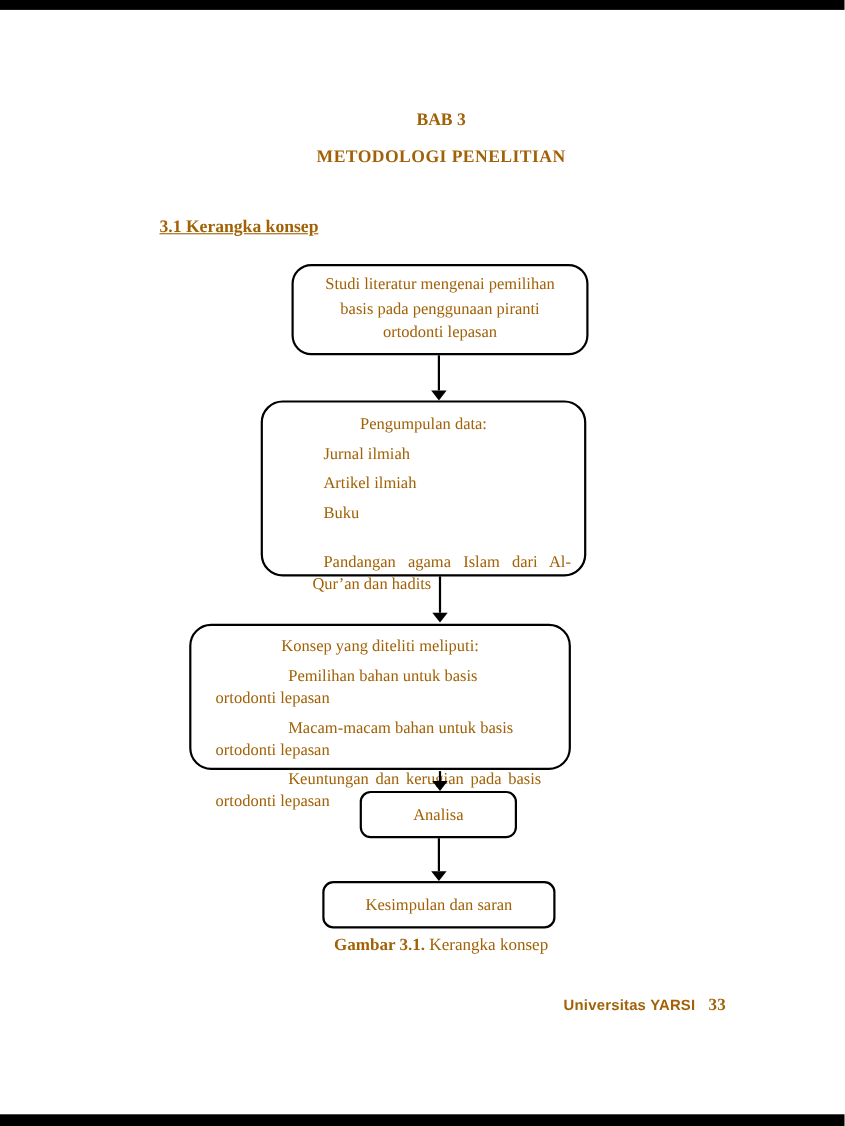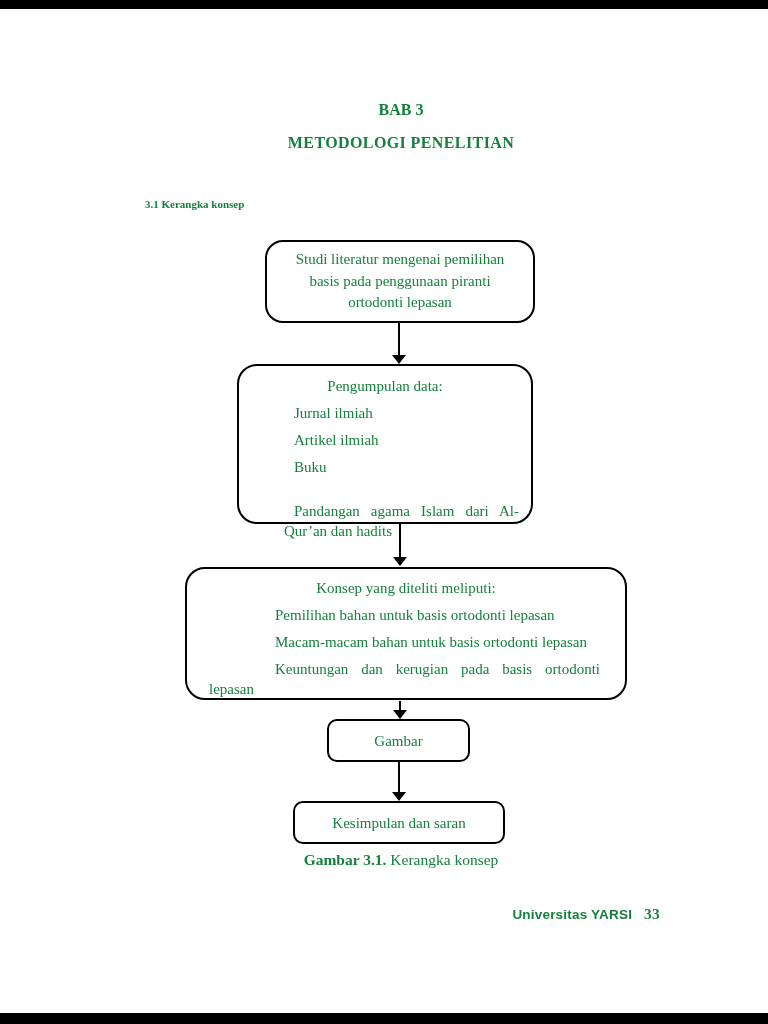--- a/index.html
+++ b/index.html
@@ -1,44 +1,44 @@
 <!DOCTYPE html>
 <html><head>
 <meta charset="utf-8">
 <style>
   html,body { margin:0; padding:0; background:#fff; }
   .page {
     position:relative; width:768px; height:1024px;
-    background:#ffffff; color:#15803d;
+    background:#ffffff; color:#a16207;
     font-family:"Liberation Serif", serif;
     overflow:hidden;
   }
   .black-bar { position:absolute; left:0; width:768px; background:#000; }
   .bar-top { top:0; height:9px; }
   .bar-bottom { bottom:0; height:11px; }
 
   .center-band { position:absolute; left:145px; width:512px; text-align:center; }
   .chapter-title   { top:101px; font-weight:bold; font-size:16px; }
   .chapter-subtitle{ top:134px; font-weight:bold; font-size:16px; letter-spacing:0.4px; }
 
   .section-heading {
     position:absolute; left:145px; top:198px;
-    font-weight:bold; font-size:11px;
+    font-weight:bold; font-size:16px;text-decoration:underline;
   }
 
   .flow-box {
     position:absolute; box-sizing:border-box;
     border:2px solid #000; border-radius:18px;
     background:#fff; font-size:15px; line-height:20px;
   }
   .box-center { display:flex; align-items:center; justify-content:center; text-align:center; }
 
   .box-studi { left:265px; top:240px; width:270px; height:83px; padding:6px 16px; line-height:21.5px; }
   .box-pengumpulan { left:237px; top:364px; width:296px; height:160px; border-radius:20px; padding-top:10px; }
-  .box-konsep { left:185px; top:567px; width:442px; height:133px; border-radius:20px; padding-top:9px; }
+  .box-konsep { left:172px; top:567px; width:347px; height:133px; border-radius:20px; padding-top:9px; }
   .box-analisa { left:327px; top:719px; width:143px; height:43px; border-radius:10px; }
   .box-kesimpulan { left:293px; top:801px; width:212px; height:43px; border-radius:10px; }
 
   .box-title { text-align:center; line-height:20px; margin:0 0 7px 0; }
   .box-items-pengumpulan { padding:0 12px 0 45px; }
   .box-items-pengumpulan p { margin:0 0 7px 0; text-indent:10px; }
   .box-items-pengumpulan p.justify { text-align:justify;margin-top:24px; }
   .box-items-konsep { padding:0 25px 0 22px; }
   .box-items-konsep p { margin:0 0 7px 0; text-indent:66px; }
   .box-items-konsep p.justify { text-align:justify; }
@@ -106,21 +106,21 @@
       <div class="box-items-konsep">
         <p>Pemilihan bahan untuk basis ortodonti lepasan</p>
         <p>Macam-macam bahan untuk basis ortodonti lepasan</p>
         <p class="justify">Keuntungan dan kerugian pada basis ortodonti lepasan</p>
       </div>
     </div>
 
     <div class="arrow arrow-3"></div>
 
     <div class="flow-box box-analisa box-center">
-      <span>Gambar</span>
+      <span>Analisa</span>
     </div>
 
     <div class="arrow arrow-4"></div>
 
     <div class="flow-box box-kesimpulan box-center">
       <span>Kesimpulan dan saran</span>
     </div>
 
   </div>
 

